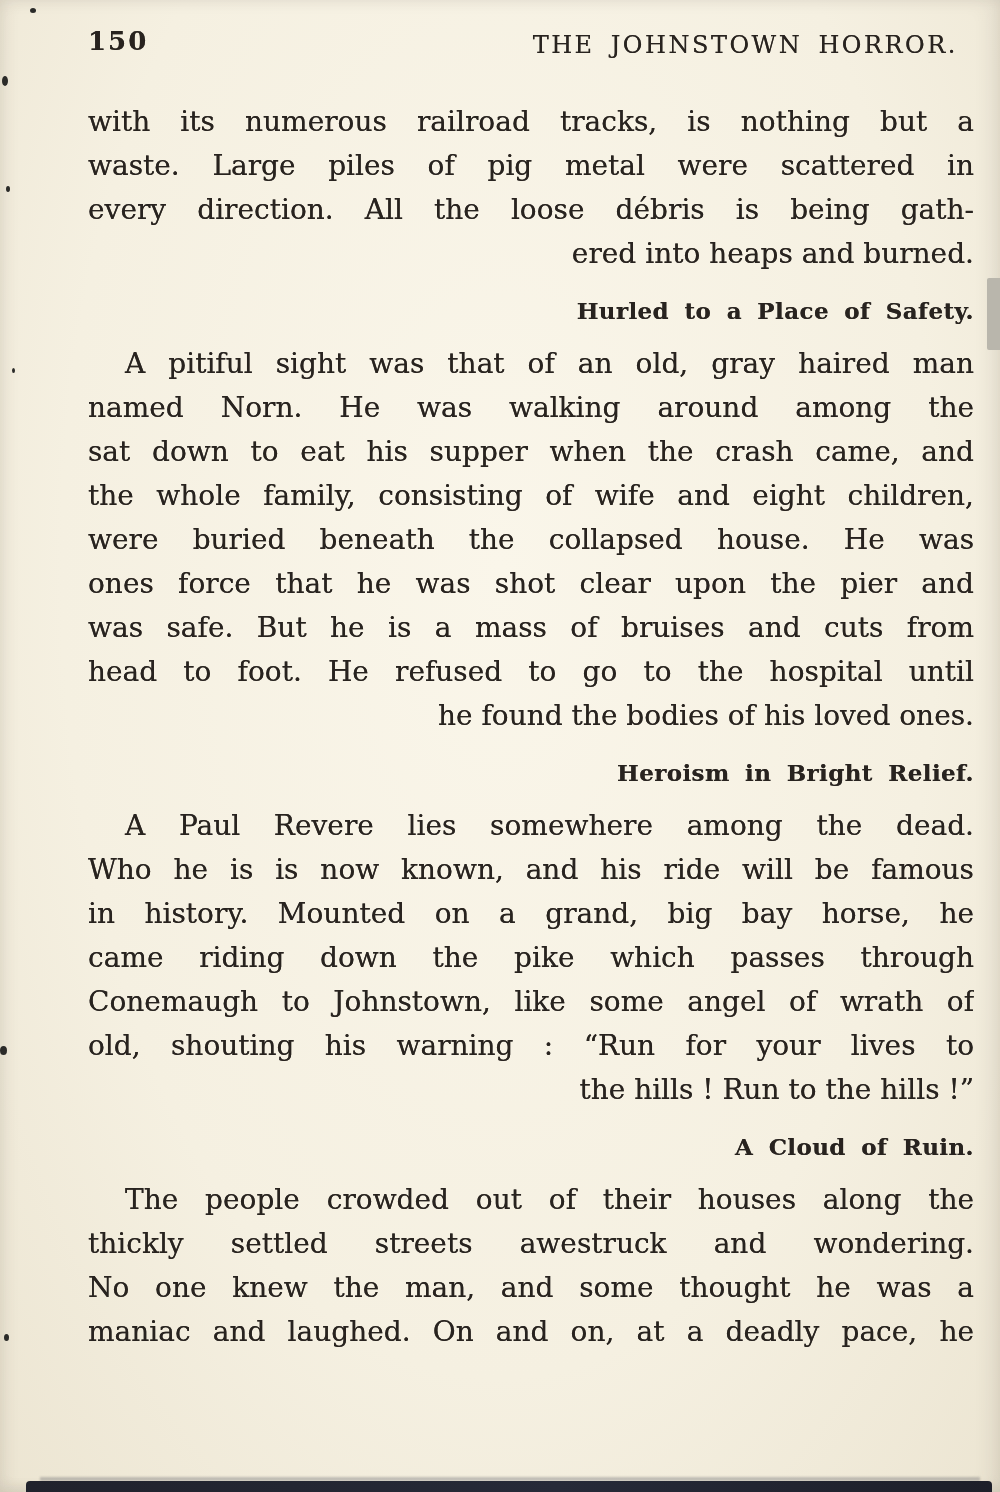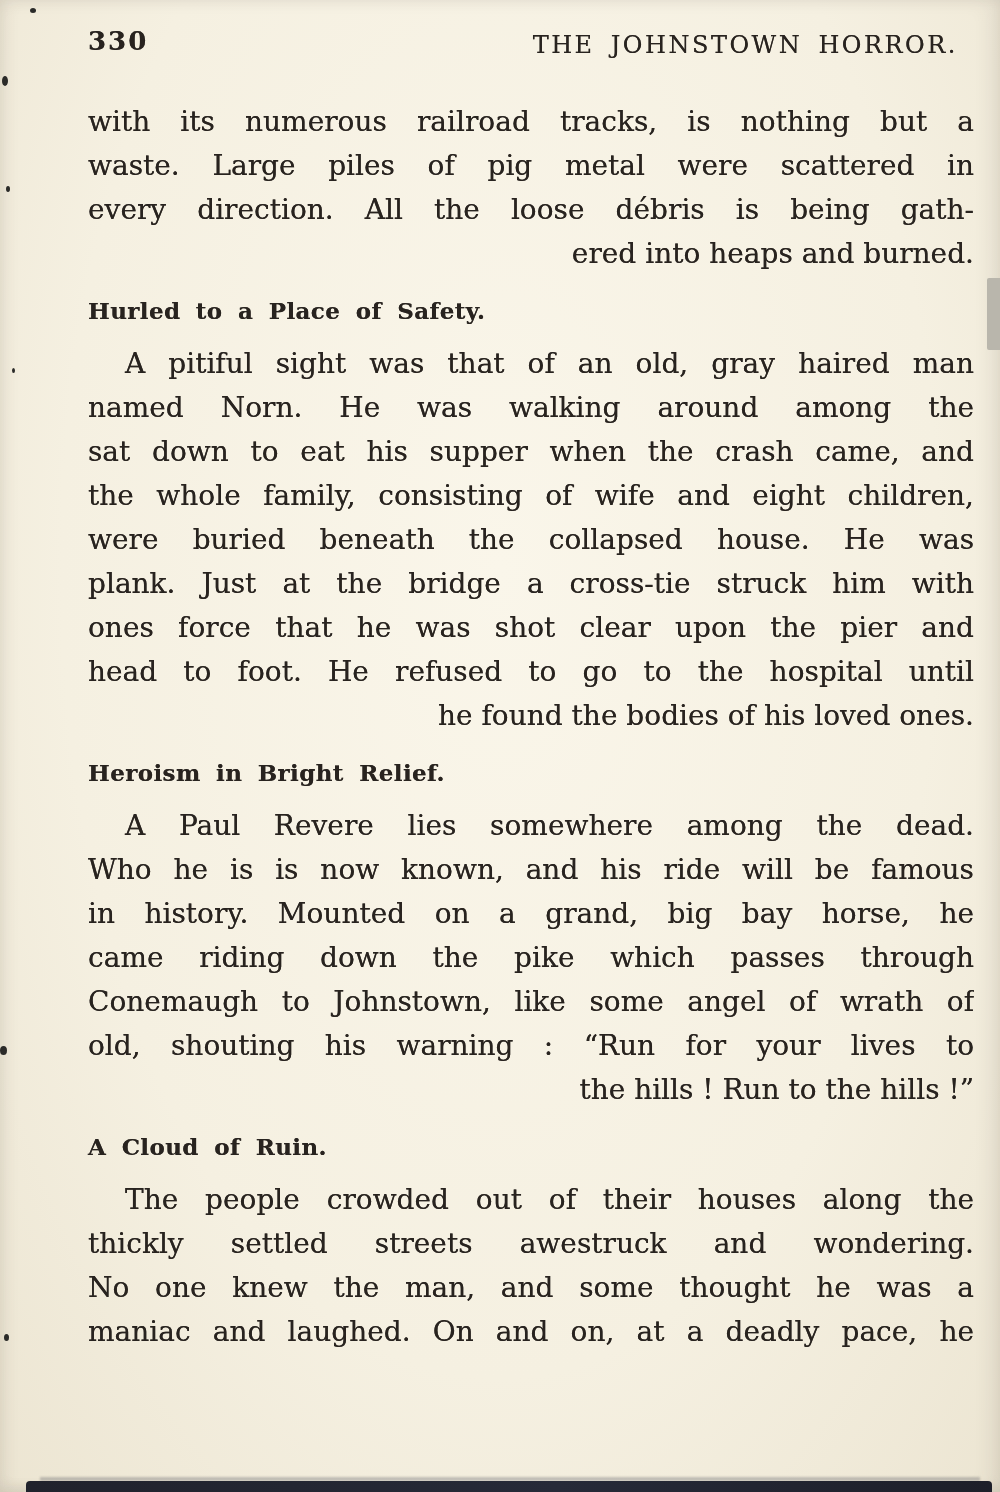--- a/index.html
+++ b/index.html
@@ -59,21 +59,21 @@
     text-align: right;
     text-shadow: 0 0 0.55px rgba(40,35,31,0.8);
   }
   .line.just {
     text-align: justify;
     text-align-last: justify;
   }
   .line.indent { text-indent: 37px; }
 
   .heading {
-    text-align: left;
+    text-align: right;
     font-weight: bold;
     font-size: 23px;
     line-height: 30px;
     margin: 20px 0 16px 0;
     word-spacing: 7px;
     letter-spacing: 0.4px;
     text-shadow: 0 0 0.6px rgba(40,35,31,0.75);
   }
 
   
@@ -100,40 +100,40 @@
   .speck.s4 { left: 4px;  top: 1334px; width: 5px; height: 7px; }
   .speck.s5 { left: 30px; top: 8px;    width: 6px; height: 5px; }
   .speck.s6 { left: 12px; top: 368px;  width: 3px; height: 5px; }
 </style>
 </head>
 <body>
 
 <div class="page">
 
   <div class="header-row">
-    <span class="page-num">330</span>
+    <span class="page-num">150</span>
     <div class="running-title">THE JOHNSTOWN HORROR.</div>
   </div>
 
   <div class="content">
       <div class="paragraph">
         <div class="line just">with its numerous railroad tracks, is nothing but a</div>
         <div class="line just">waste.  Large piles of pig metal were scattered in</div>
         <div class="line just">every direction.  All the loose débris is being gath-</div>
         <div class="line">ered into heaps and burned.</div>
       </div>
       <div class="heading">Hurled to a Place of Safety.</div>
       <div class="paragraph">
         <div class="line just indent">A pitiful sight was that of an old, gray haired man</div>
         <div class="line just">named Norn.  He was walking around among the</div>
         <div class="line just">sat down to eat his supper when the crash came, and</div>
         <div class="line just">the whole family, consisting of wife and eight children,</div>
         <div class="line just">were buried beneath the collapsed house.  He was</div>
-        <div class="line just">plank.  Just at the bridge a cross-tie struck him with</div>
         <div class="line just">ones force that he was shot clear upon the pier and</div>
+        <div class="line just">was safe.  But he is a mass of bruises and cuts from</div>
         <div class="line just">head to foot.  He refused to go to the hospital until</div>
         <div class="line">he found the bodies of his loved ones.</div>
       </div>
       <div class="heading">Heroism in Bright Relief.</div>
       <div class="paragraph">
         <div class="line just indent">A Paul Revere lies somewhere among the dead.</div>
         <div class="line just">Who he is is now known, and his ride will be famous</div>
         <div class="line just">in history.  Mounted on a grand, big bay horse, he</div>
         <div class="line just">came riding down the pike which passes through</div>
         <div class="line just">Conemaugh to Johnstown, like some angel of wrath of</div>

